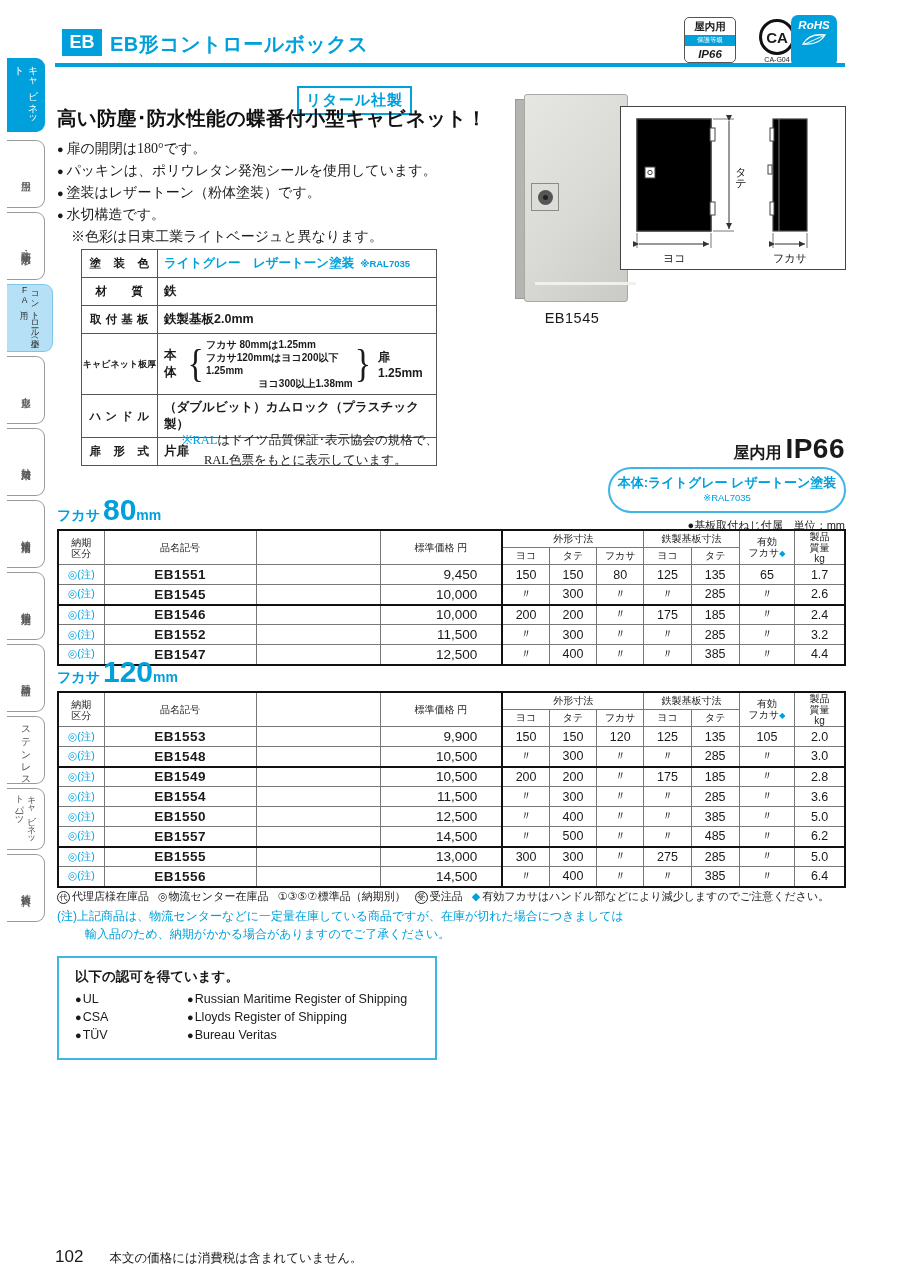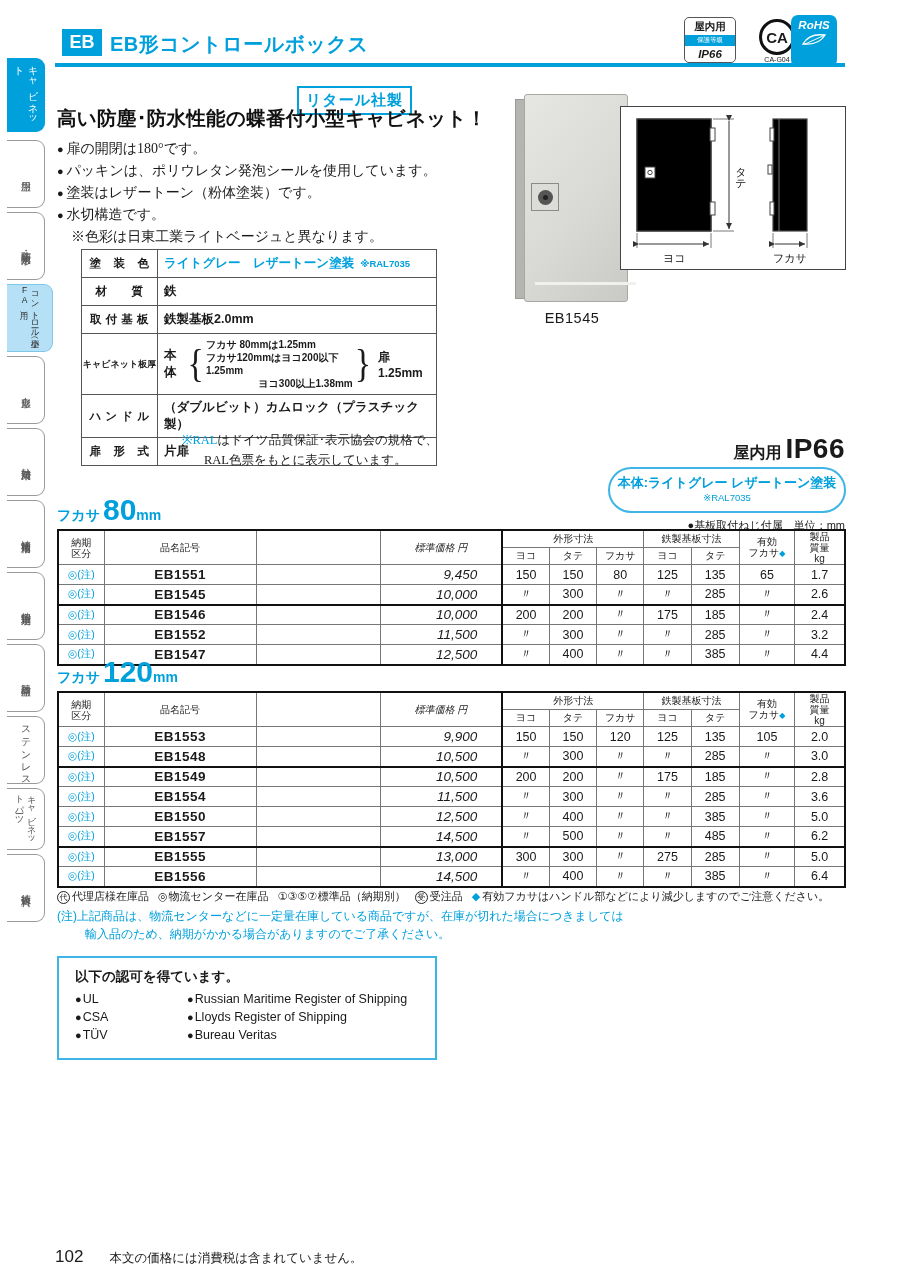--- a/index.html
+++ b/index.html
@@ -98,21 +98,21 @@
   .pt80 { top:529px; } .pt120 { top:691px; }
   table.price th, table.price td { border:1px solid #777; text-align:center; vertical-align:middle; overflow:hidden; }
   table.price thead tr { height:17px; }
   table.price th { font-weight:normal; font-size:10px; line-height:11px; color:#222; }
   table.price tbody tr { height:20px; }
   table.price tbody tr.group-break td { border-top:2px solid #111; }
   table.price .c0 { color:#00a0dc; font-size:10.5px; }
   table.price .c1 { font-weight:bold; font-size:13.5px; letter-spacing:.5px; }
   table.price .c3 { text-align:right; padding-right:24px; font-size:13.5px; }
   table.price td { font-size:12.5px; }
-  table.price th.hdiv, table.price td.c3 { border-right:2px solid #111;font-style:italic; }
+  table.price th.hdiv, table.price td.c3 { border-right:2px solid #111; }
   .dia-mark { color:#00a0dc; font-size:8px; }
 
   
   .legend { position:absolute; left:57px; top:889px; width:795px; font-size:11px; display:flex; gap:9px; align-items:center; }
   .legend .sym { margin-right:1px; }
   .legend .circ-sym { display:inline-flex; align-items:center; justify-content:center; width:13px; height:13px;
                       border:1px solid #222; border-radius:50%; font-size:8px; margin-right:2px; }
   .legend .dia { color:#00a0dc; margin-right:2px; }
   .jnote { position:absolute; left:57px; top:907px; color:#00a0dc; font-size:12px; line-height:18px; }
   .jnote .l2 { margin-left:28px; }

